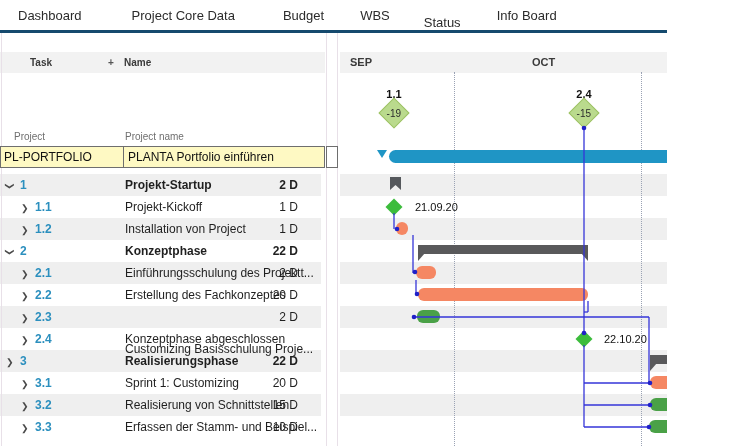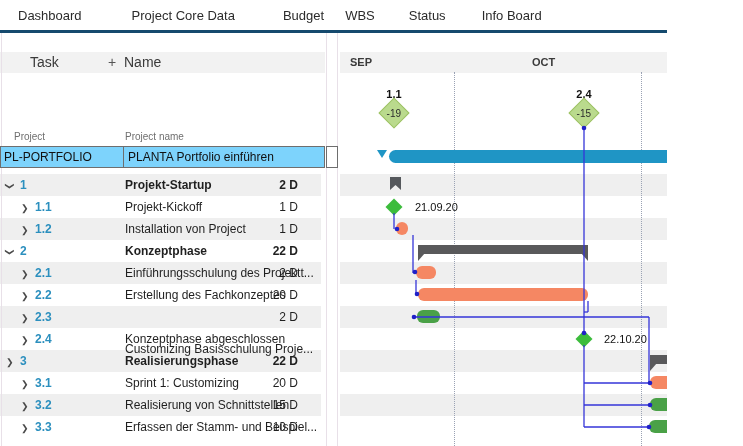--- a/index.html
+++ b/index.html
@@ -15,25 +15,25 @@
   .navyline{height:3px;background:#154a6e;}
   .burger{display:inline-block;width:13px;}
   .burger i{display:block;height:2px;background:#fff;margin:2px 0;border-radius:1px;}
   .closex{font-size:12px;font-weight:bold;color:#fff;line-height:1;}
   
   #stage{position:relative;width:743px;height:413px;overflow:hidden;background:#fff;}
   .stripe{position:absolute;height:22px;background:#efefef;}
   .hdrband{position:absolute;top:19px;height:21px;background:#f2f2f2;}
   .hdrband.left{left:0;width:325px;}
   .hdrband.right{left:340px;width:403px;}
-  .hdrtxt{position:absolute;top:19px;height:21px;line-height:21px;font-size:14px;color:#3a3a3a;}
+  .hdrtxt{position:absolute;top:19px;height:21px;line-height:21px;font-size:10px;color:#3a3a3a;font-weight:bold;}
   .vline{position:absolute;top:0;bottom:0;width:1px;background:#e8e0e8;}
   .smalllbl{position:absolute;font-size:10px;color:#6f6f6f;height:13px;line-height:13px;}
   .projrow{position:absolute;left:0;top:113px;width:323px;height:20px;border:1px solid #6e6e6e;
-           background:#7dd3fc;display:flex;}
+           background:#fef9c3;display:flex;}
   .projrow .cid{width:119px;border-right:1px solid #6e6e6e;padding-left:3px;line-height:20px;font-size:12px;color:#111;}
   .projrow .cname{flex:1;padding-left:4px;line-height:20px;font-size:12px;color:#111;}
   .gutterbox{position:absolute;left:326px;top:113px;width:10px;height:20px;border:1px solid #6e6e6e;background:#fff;}
   .rowtxt{position:absolute;height:22px;line-height:22px;font-size:12px;color:#1f1f1f;white-space:nowrap;}
   .chev{color:#4a4a4a;font-size:9px;cursor:pointer;}
   .chev.down{display:inline-block;transform:rotate(90deg);}
   .num{color:#2b8fbe;font-weight:bold;}
   .phase-name{font-weight:bold;}
   .dur{text-align:right;width:68px;}
   .month{position:absolute;top:19px;height:21px;line-height:21px;font-size:11px;font-weight:600;color:#3a3a3a;}
@@ -67,24 +67,24 @@
   <div class="tabbar" id="tabbar">
       <div class="tab" style="margin-left: 18px;">
         <span>Dashboard</span>
       </div>
       <div class="tab" style="margin-left: 50px;">
         <span>Project Core Data</span>
       </div>
       <div class="tab" style="margin-left: 48px;">
         <span>Budget</span>
       </div>
-      <div class="tab" style="margin-left: 21px;">
+      <div class="tab" style="margin-left: 36px;">
         <span>WBS</span>
       </div>
-      <div class="tab" style="margin-left: 34px;">
+      <div class="tab" style="margin-left: 34px; align-items: flex-end;">
         <span>Status</span>
       </div>
       <div class="tab" style="margin-left: 36px;">
         <span>Info Board</span>
       </div>
     </div>
   <div class="navyline"></div>
 
   <div id="stage">
     <div id="stripes">

